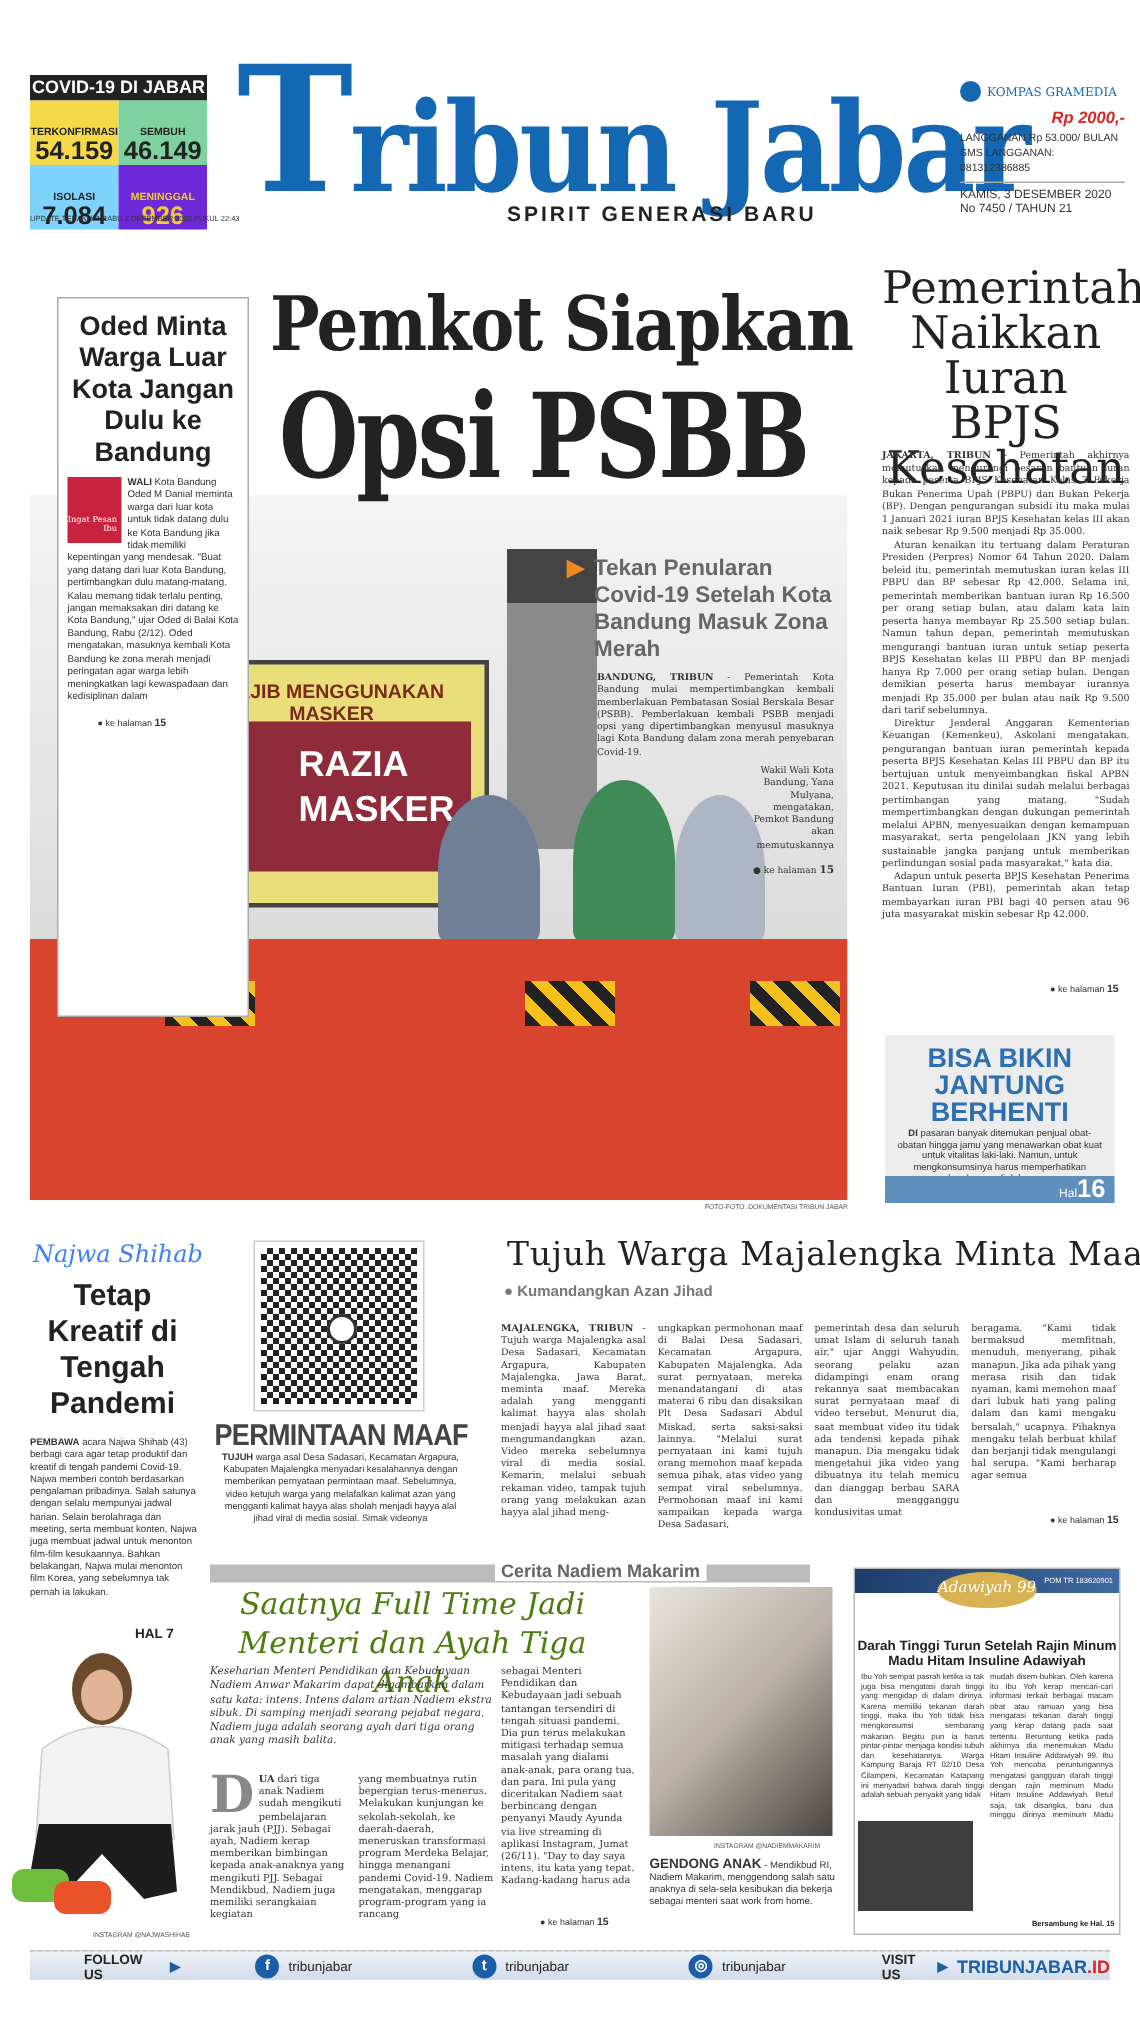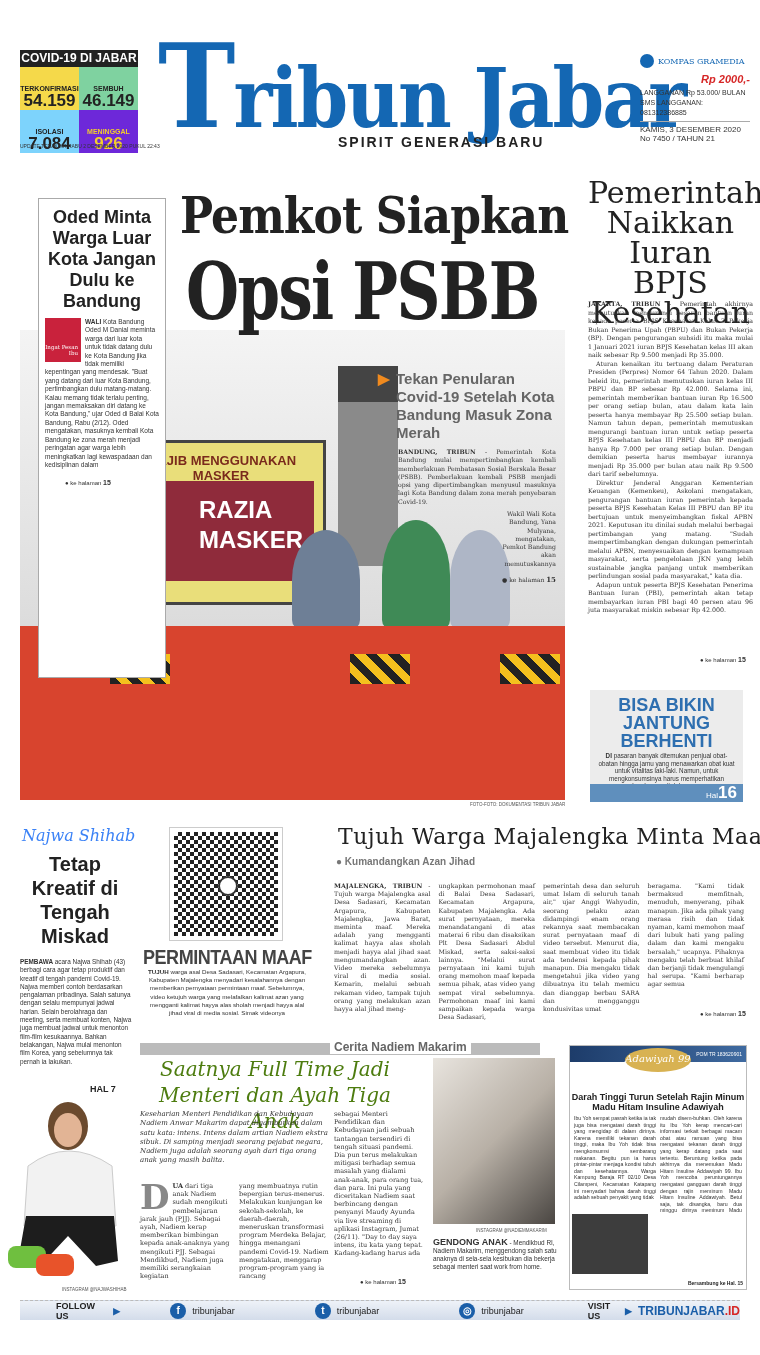--- a/index.html
+++ b/index.html
@@ -195,21 +195,21 @@
 </div>
 <div id="bpjsNext" class="abs next">● <span>ke halaman </span><b>15</b></div>
 
 <div id="jantung" class="abs">
   <h3>BISA BIKIN JANTUNG BERHENTI</h3>
   <p><b>DI</b><span> pasaran banyak ditemukan penjual obat-obatan hingga jamu yang menawarkan obat kuat untuk vitalitas laki-laki. Namun, untuk mengkonsumsinya harus memperhatikan kandungan di dalamnya.</span></p>
   <div class="hal"><span>Hal</span><b>16</b></div>
 </div>
 
 <div id="najwaName" class="abs">Najwa Shihab</div>
-<div id="najwaTitle" class="abs">Tetap Kreatif di Tengah Miskad</div>
+<div id="najwaTitle" class="abs">Tetap Kreatif di Tengah Pandemi</div>
 <div id="najwaText" class="abs"><b>PEMBAWA</b><span> acara Najwa Shihab (43) berbagi cara agar tetap produktif dan kreatif di tengah pandemi Covid-19. Najwa memberi contoh berdasarkan pengalaman pribadinya. Salah satunya dengan selalu mempunyai jadwal harian. Selain berolahraga dan meeting, serta membuat konten, Najwa juga membuat jadwal untuk menonton film-film kesukaannya. Bahkan belakangan, Najwa mulai menonton film Korea, yang sebelumnya tak pernah ia lakukan.</span></div>
 <div id="najwaHal" class="abs">HAL 7</div>
 <svg id="najwaPhoto" class="abs" viewBox="0 0 124 186">
   <ellipse cx="62" cy="30" rx="20" ry="24" fill="#6b4a2e"></ellipse>
   <ellipse cx="62" cy="34" rx="14" ry="17" fill="#e2b495"></ellipse>
   <path d="M22 70 Q62 40 106 70 L110 130 L18 130 Z" fill="#f2f2f2" stroke="#ccc"></path>
   <path d="M20 120 L108 120 L112 165 L90 170 L62 140 L34 170 L12 165 Z" fill="#1d1d1d"></path>
   <rect x="2" y="150" width="38" height="22" rx="8" fill="#6fbf3f"></rect>
   <rect x="30" y="158" width="38" height="22" rx="8" fill="#e8532a"></rect>
 </svg>

